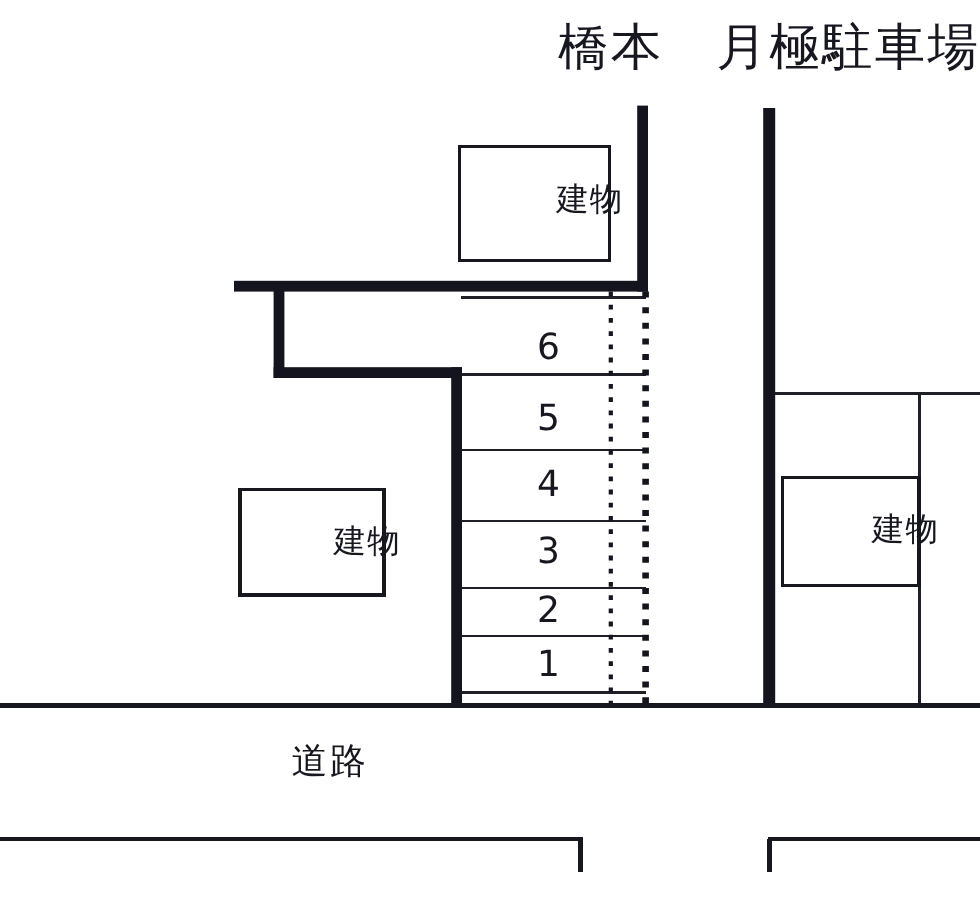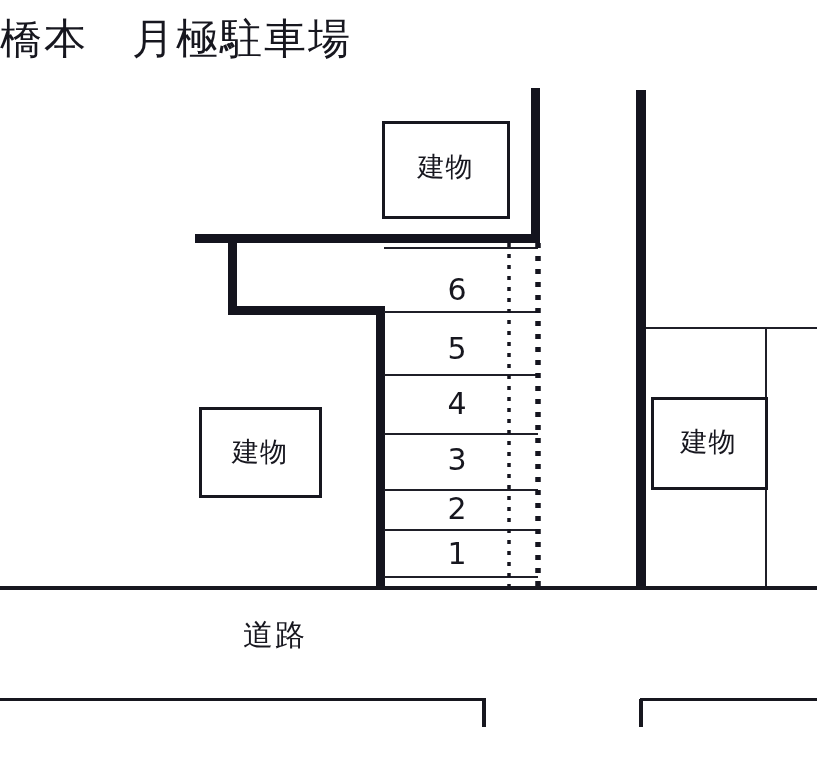--- a/index.html
+++ b/index.html
@@ -31,29 +31,30 @@
     position: absolute;
     white-space: pre;
     color: #17171f;
     line-height: 1;
     user-select: none;
   }
   #plan-title {
     left: 0;
     top: 18px;
     width: 817px;
-    text-align: left;
+    text-align: right;
     font-size: 42px;
     letter-spacing: 2px;
     font-family: "DejaVu Sans", "Liberation Sans", sans-serif;
   }
   .bldg-label {
     font-size: 27px;
     text-align: center;
     letter-spacing: 1px;
+    padding-left: 46px;
   }
   #bldg-top-label   { left: 383px; top: 153px; width: 125px; }
   #bldg-left-label  { left: 200px; top: 438px; width: 120px; }
   #bldg-right-label { left: 652px; top: 428px; width: 113px; }
   .stall-num {
     font-size: 30px;
     text-align: center;
     width: 48px;
     font-family: "DejaVu Sans", "Liberation Sans", sans-serif;
   }

